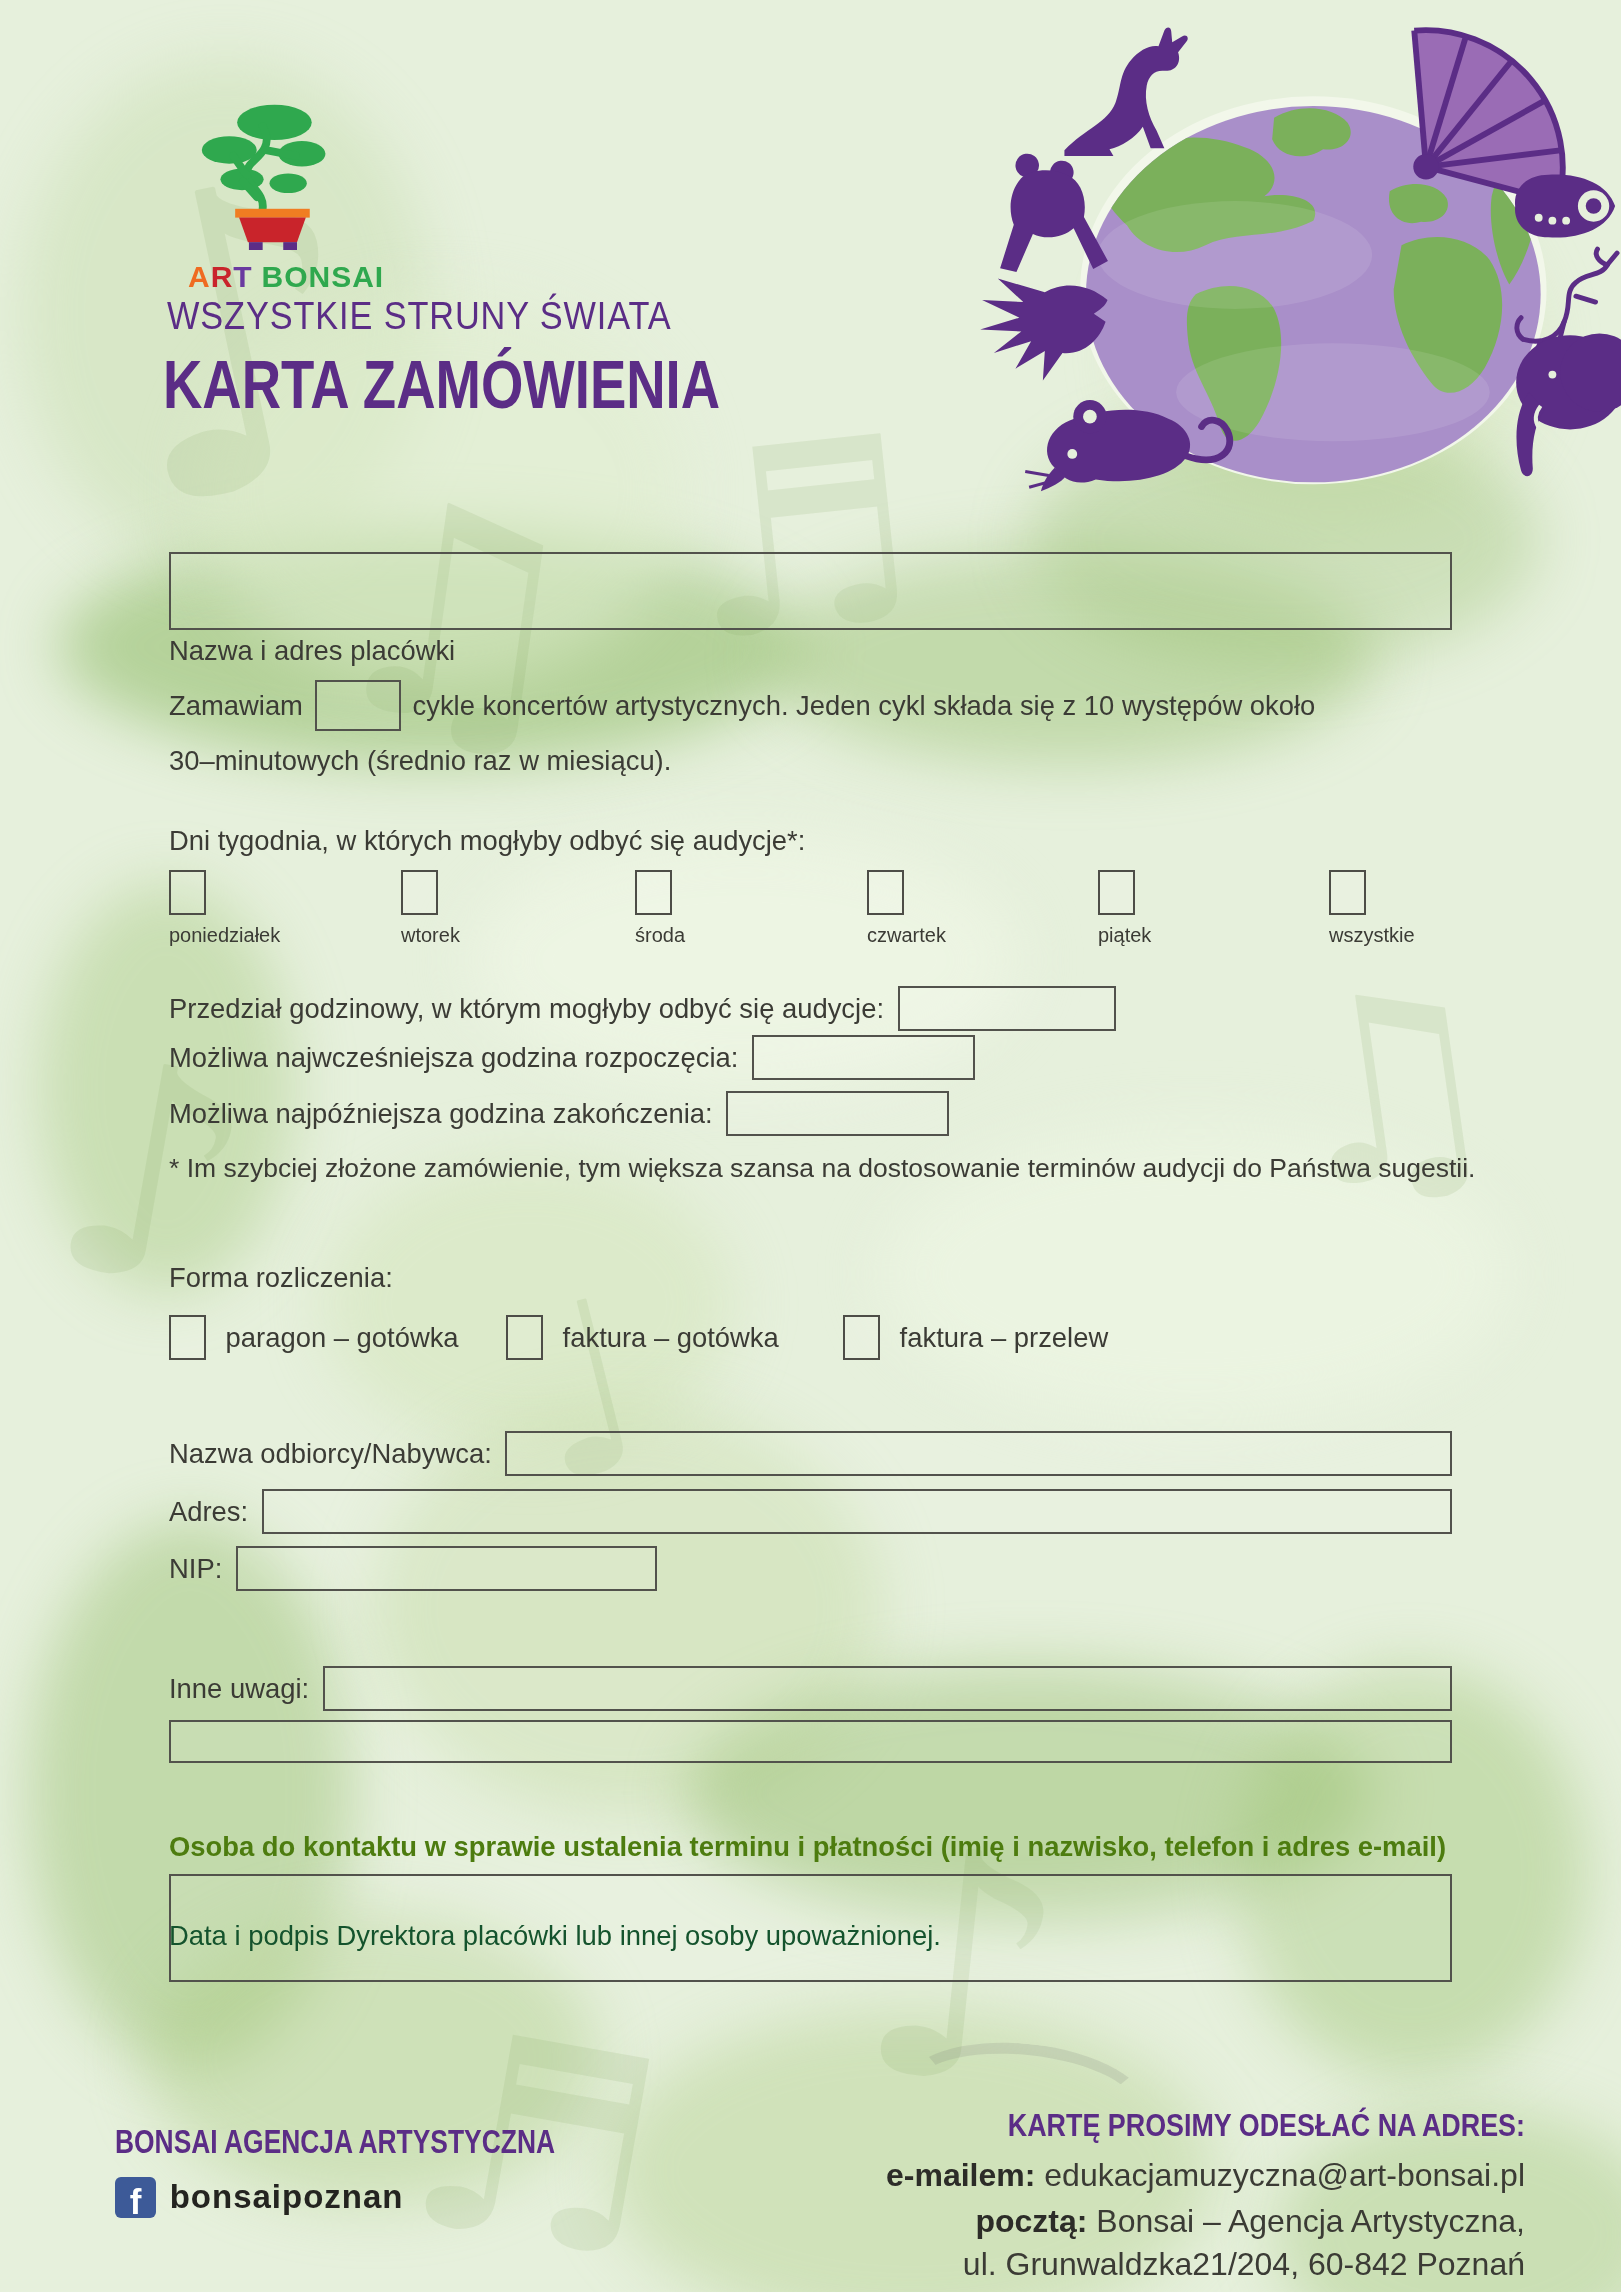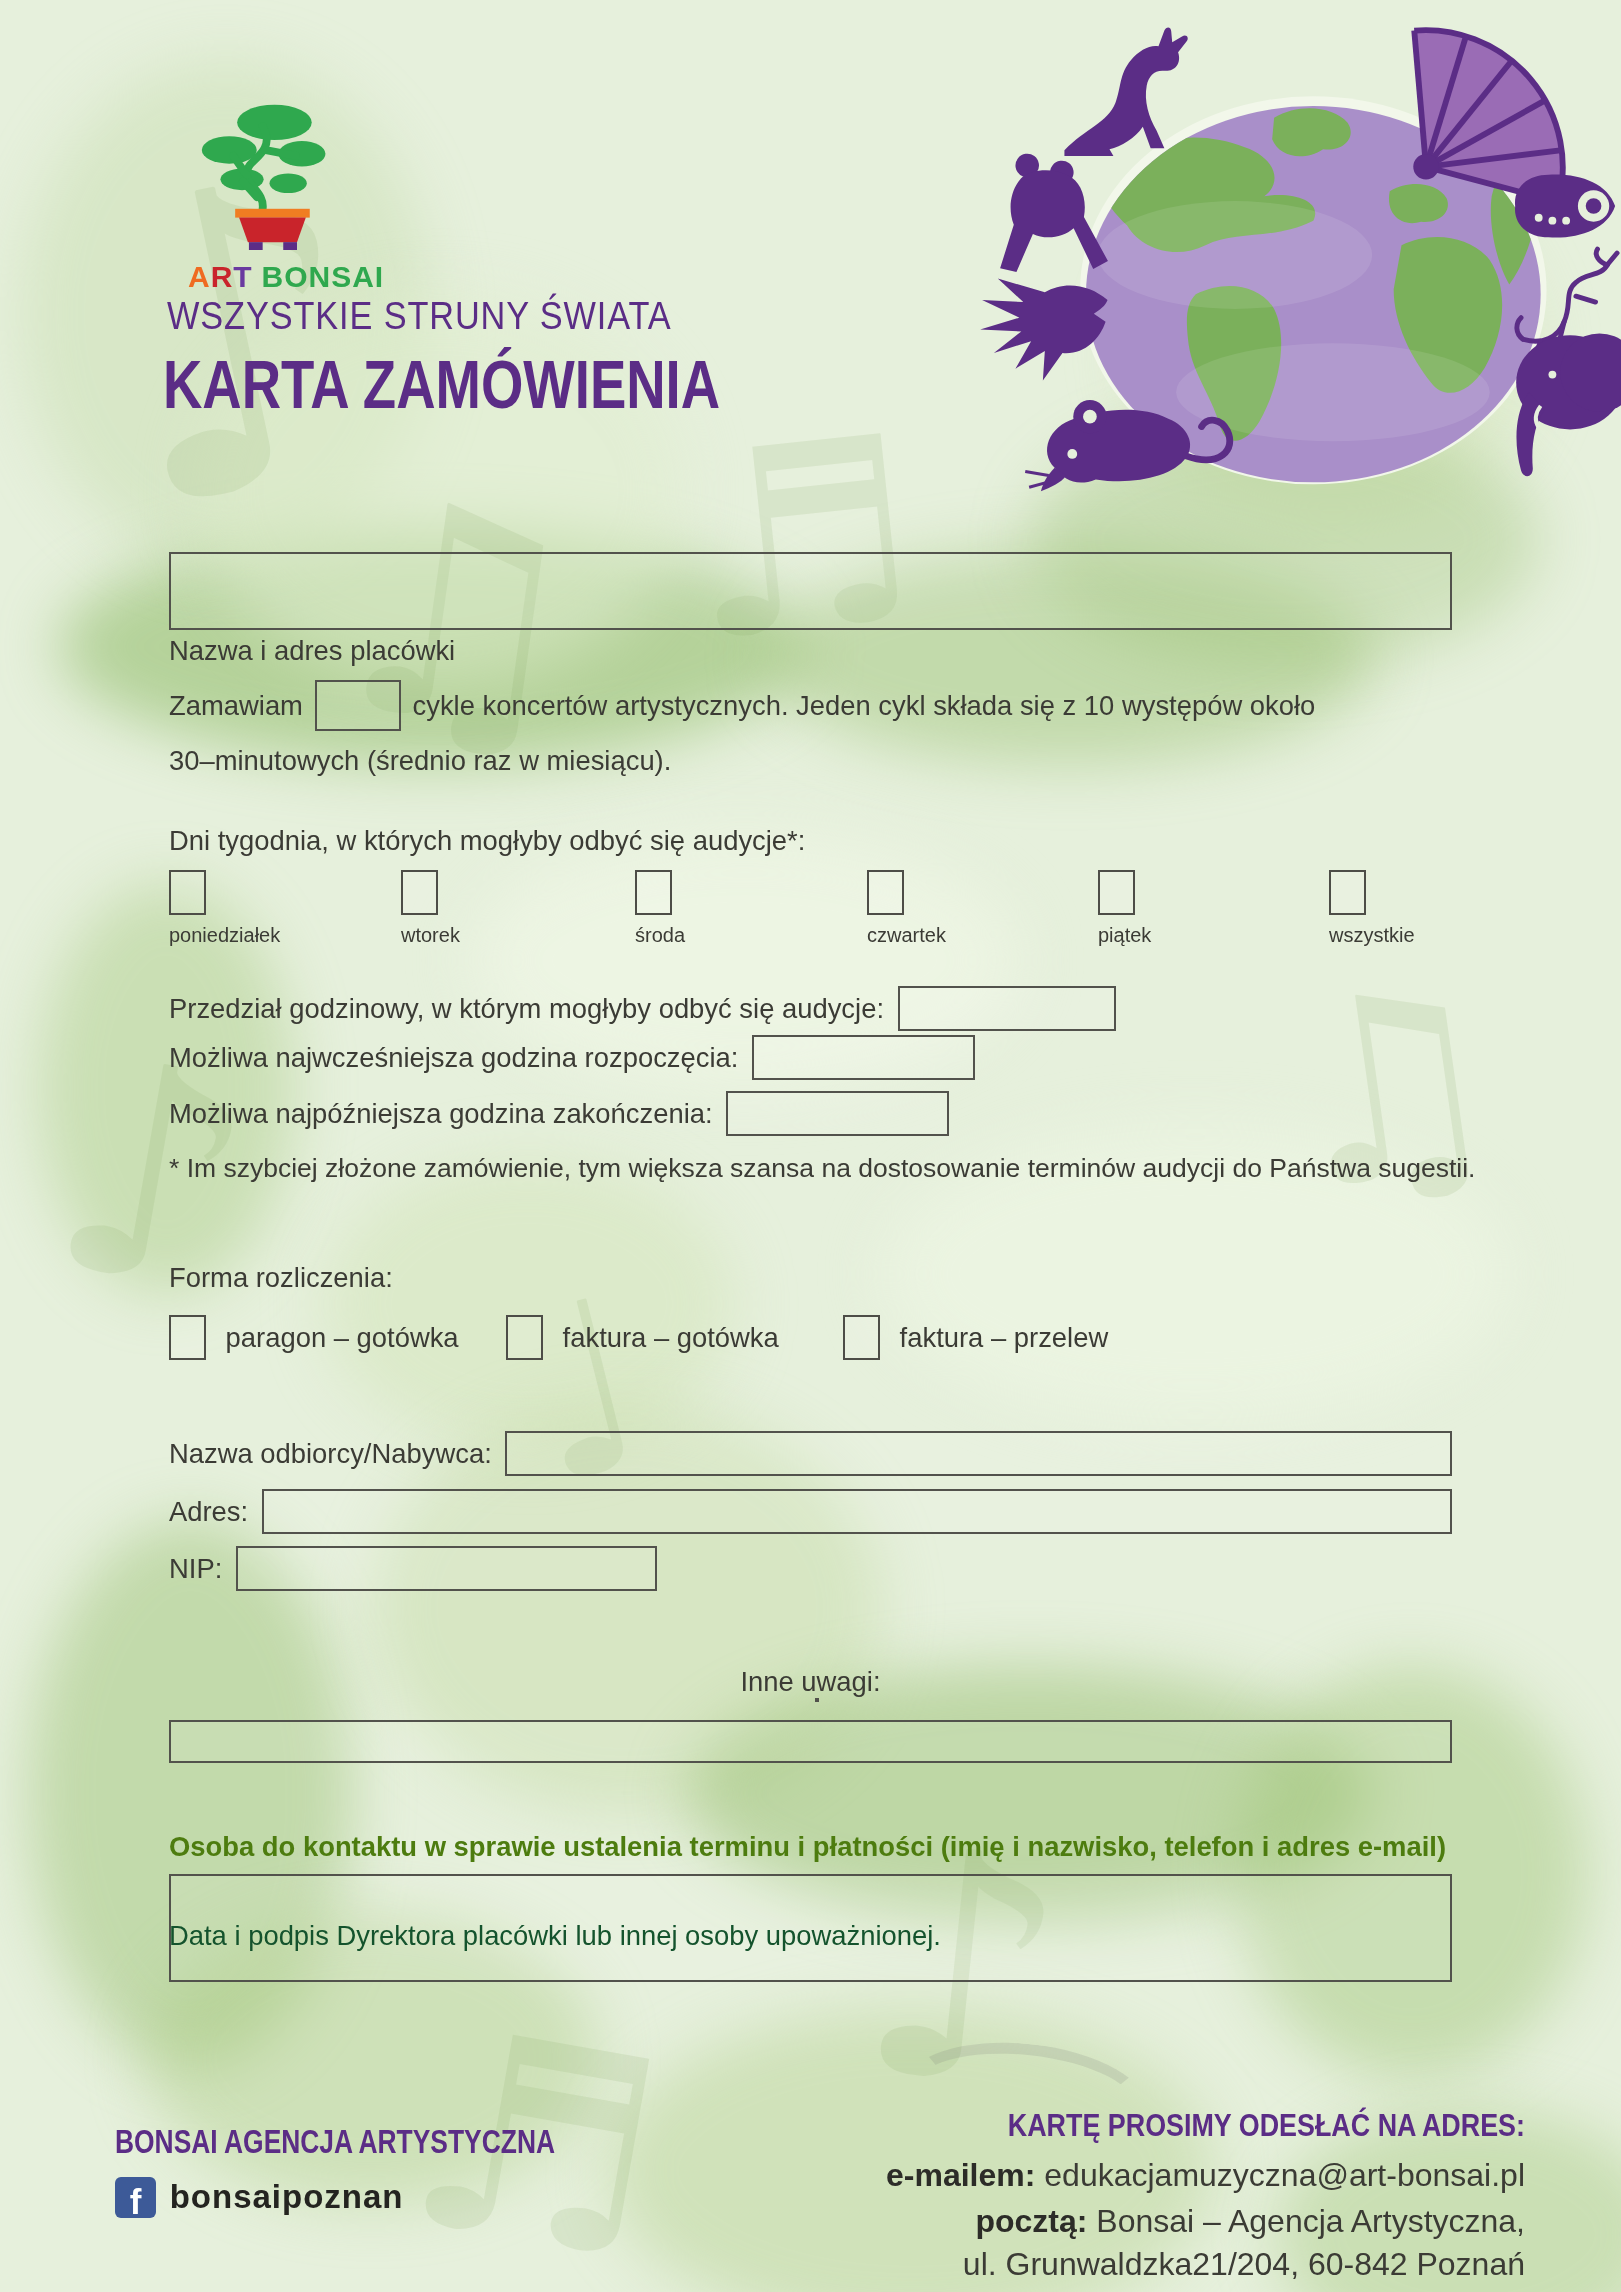--- a/index.html
+++ b/index.html
@@ -271,21 +271,21 @@
   </div>
   <div class="hrow" style="left:169px;top:1489px;width:1283px;">
     <span>Adres:</span>
     <span class="box grow" style="height:45px;margin-left:13.7px;"></span>
   </div>
   <div class="hrow" style="left:169px;top:1546px;">
     <span>NIP:</span>
     <span class="box" style="width:421px;height:45px;margin-left:13.7px;"></span>
   </div>
 
-  <div class="hrow" style="left:169px;top:1666px;width:1283px;flex-direction:column;">
+  <div class="hrow" style="left:169px;top:1666px;width:1283px;">
     <span>Inne uwagi:</span>
     <span class="box grow" style="height:45px;margin-left:13.7px;"></span>
   </div>
   <div class="input-box" style="left:169px;top:1720px;width:1283px;height:43px;"></div>
 
   <div class="label" style="left:169px;top:1831px;color:#4d7c0f;font-weight:bold;">Osoba do kontaktu w sprawie ustalenia terminu i płatności (imię i nazwisko, telefon i adres e-mail)</div>
   <div class="input-box" style="left:169px;top:1874px;width:1283px;height:108px;"></div>
   <div class="label" style="left:169px;top:1920px;color:#14532d;">Data i podpis Dyrektora placówki lub innej osoby upoważnionej.</div>
 
   <div class="footer-left">

